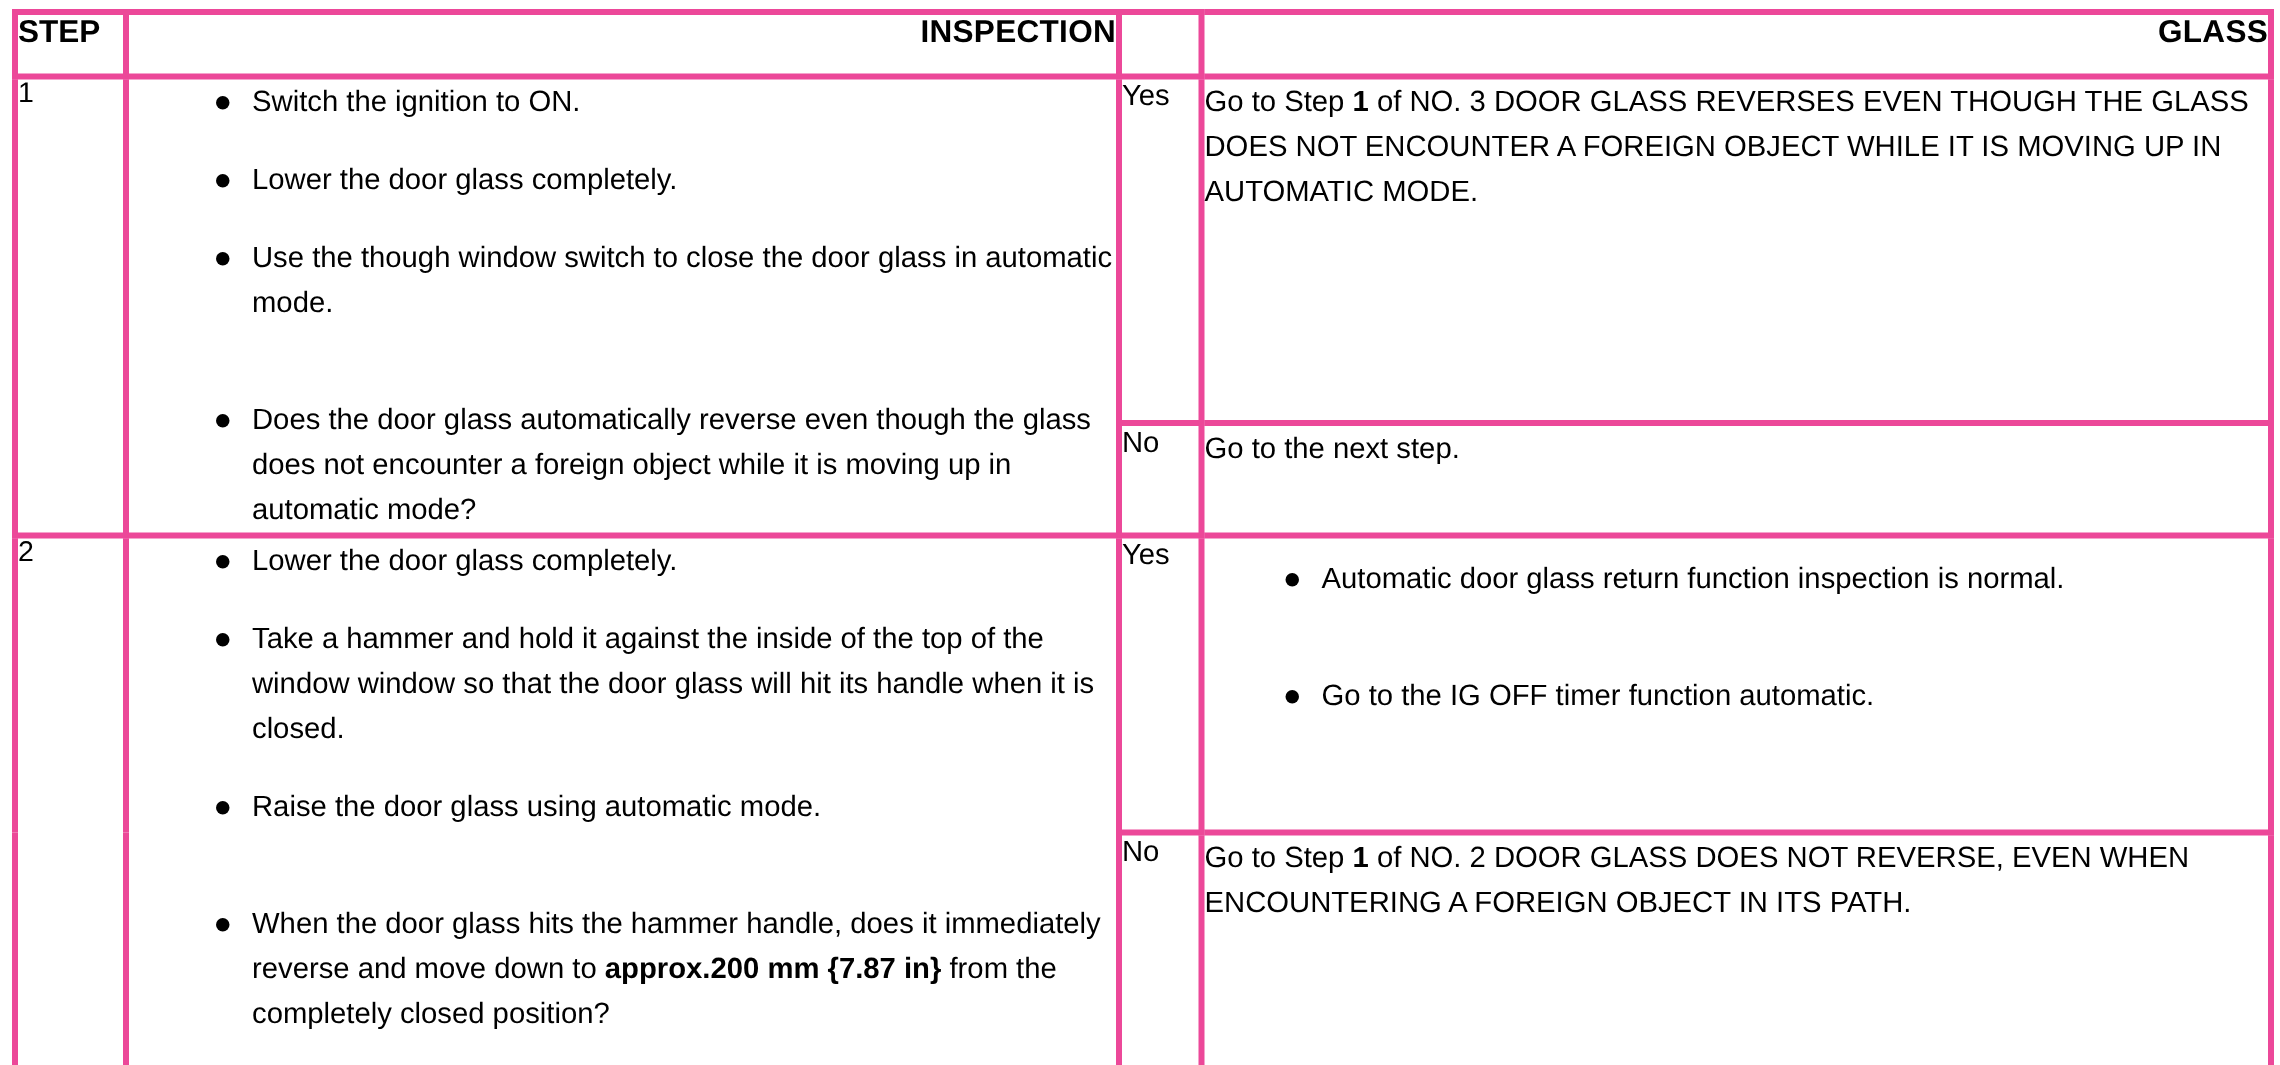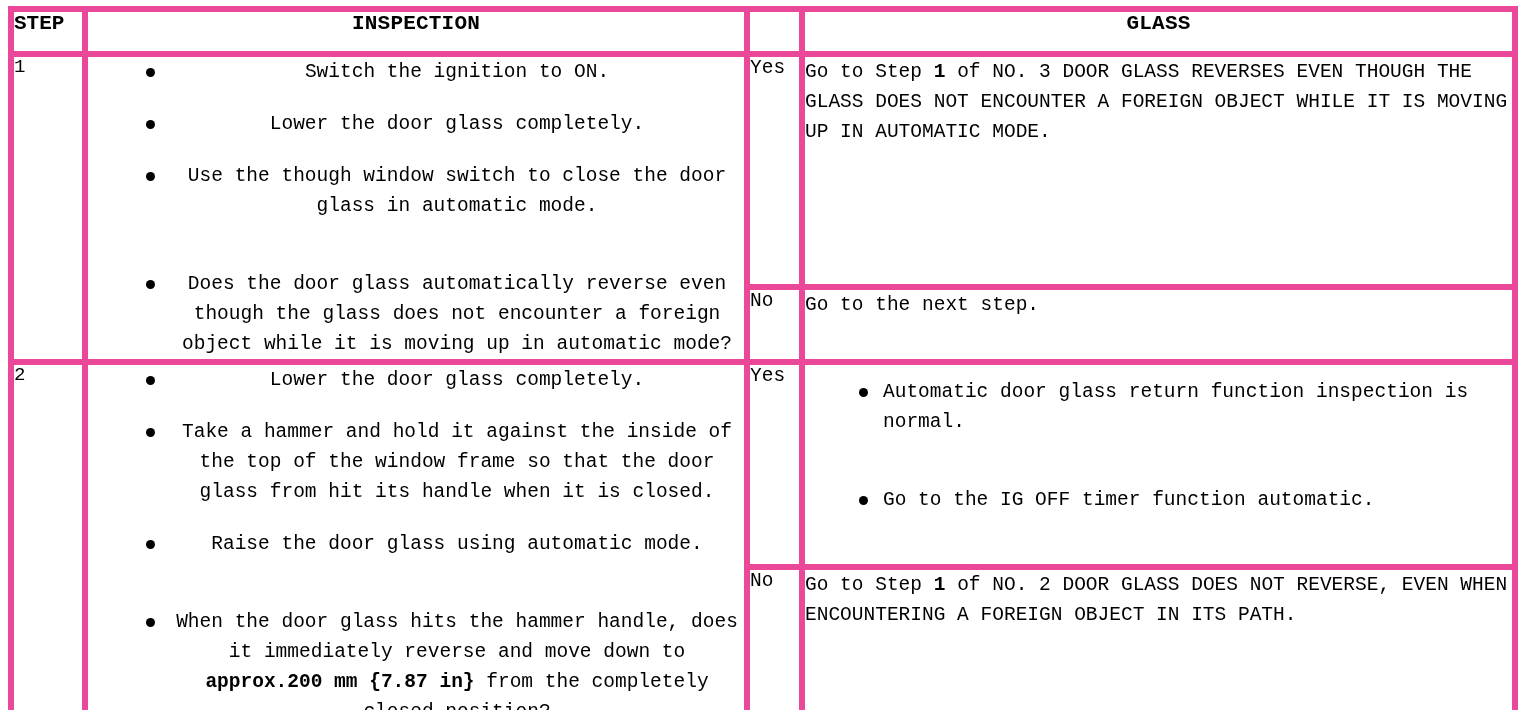--- a/index.html
+++ b/index.html
@@ -27,37 +27,36 @@
     left: 8px;
     top: 6px;
     width: 1504px;
     border-collapse: collapse;
     table-layout: fixed;
     border: 4px solid #000;
     background: #fff;
   }
 
   table.flow td, table.flow th {
-    border: 6px solid #ec4899;
+    border: 4px solid #ec4899;
     vertical-align: top;
     padding: 0;
     background: #fff;
-    font-family: Liberation Mono, monospace;
   }
 
   
   col.c-step    { width: 74px; }
   col.c-insp    { width: 662px; }
   col.c-yn      { width: 55px; }
   col.c-action  { width: 713px; }
 
   
   .hdr-cell {
     height: 39px;
-    text-align: center;
+    text-align: right;
     vertical-align: middle;
     font-weight: bold;
     font-size: 21px;
     letter-spacing: 0.2px;
     font-stretch: condensed;
   }
   .hdr-step {
     text-align: left;
     padding-left: 6px;
     vertical-align: middle;
@@ -69,21 +68,20 @@
   
   .step-num {
     font-size: 19px;
     padding: 6px 0 0 5px;
     line-height: 1.1;
   }
 
   
   .insp-cell {
     padding: 10px 8px 10px 0;
-    text-align: center;
   }
 
   ul.bullets {
     list-style: none;
     margin: 0;
     padding: 0;
   }
   ul.bullets > li {
     position: relative;
     padding-left: 82px;
@@ -192,21 +190,21 @@
           <p>Go to the next step.</p>
         </td>
       </tr>
 
       <tr class="r-s2-yes">
         <td rowspan="2" class="step-num">2</td>
 
         <td rowspan="2" class="insp-cell">
           <ul class="bullets">
             <li>Lower the door glass completely.</li>
-            <li>Take a hammer and hold it against the inside of the top of the window frame so that the door glass from hit its handle when it is closed.</li>
+            <li>Take a hammer and hold it against the inside of the top of the window window so that the door glass will hit its handle when it is closed.</li>
             <li>Raise the door glass using automatic mode.</li>
             <li><span>When the door glass hits the hammer handle, does it immediately reverse and move down to </span><b>approx.200 mm {7.87 in}</b><span> from the completely closed position?</span></li>
           </ul>
         </td>
 
         <td class="yn">Yes</td>
 
         <td class="act-cell bulleted">
           <ul class="bullets act">
             <li>Automatic door glass return function inspection is normal.</li>

